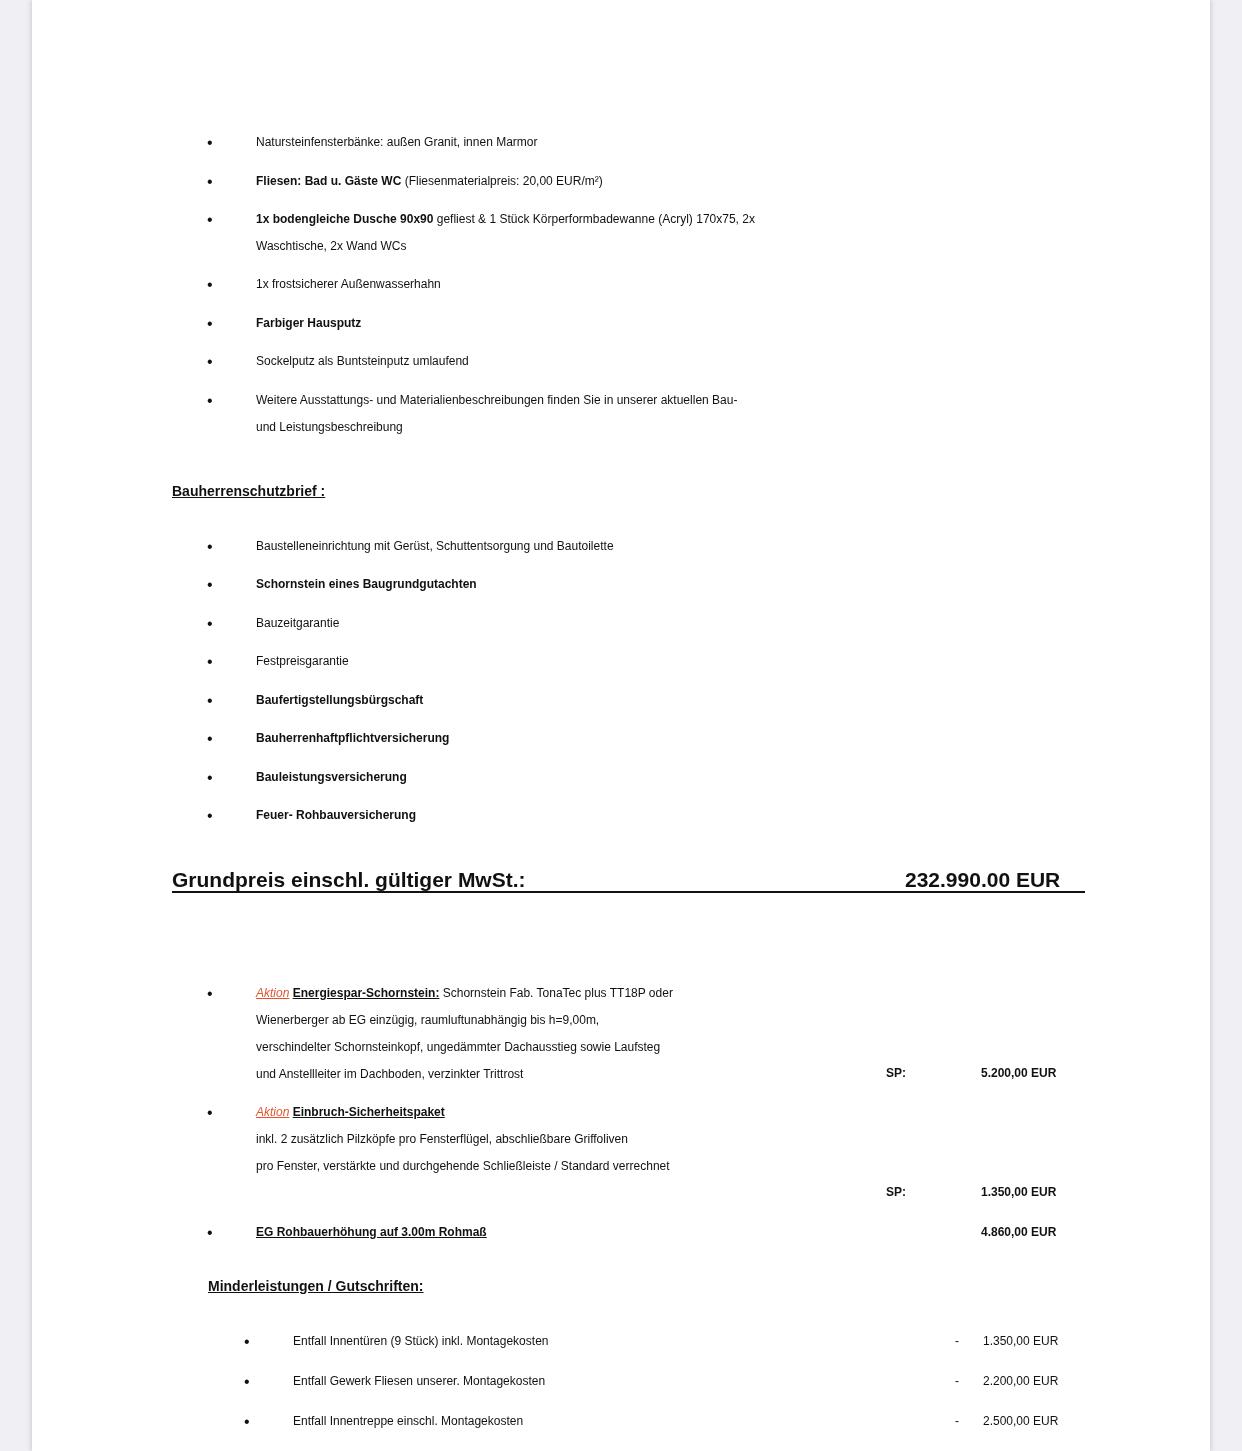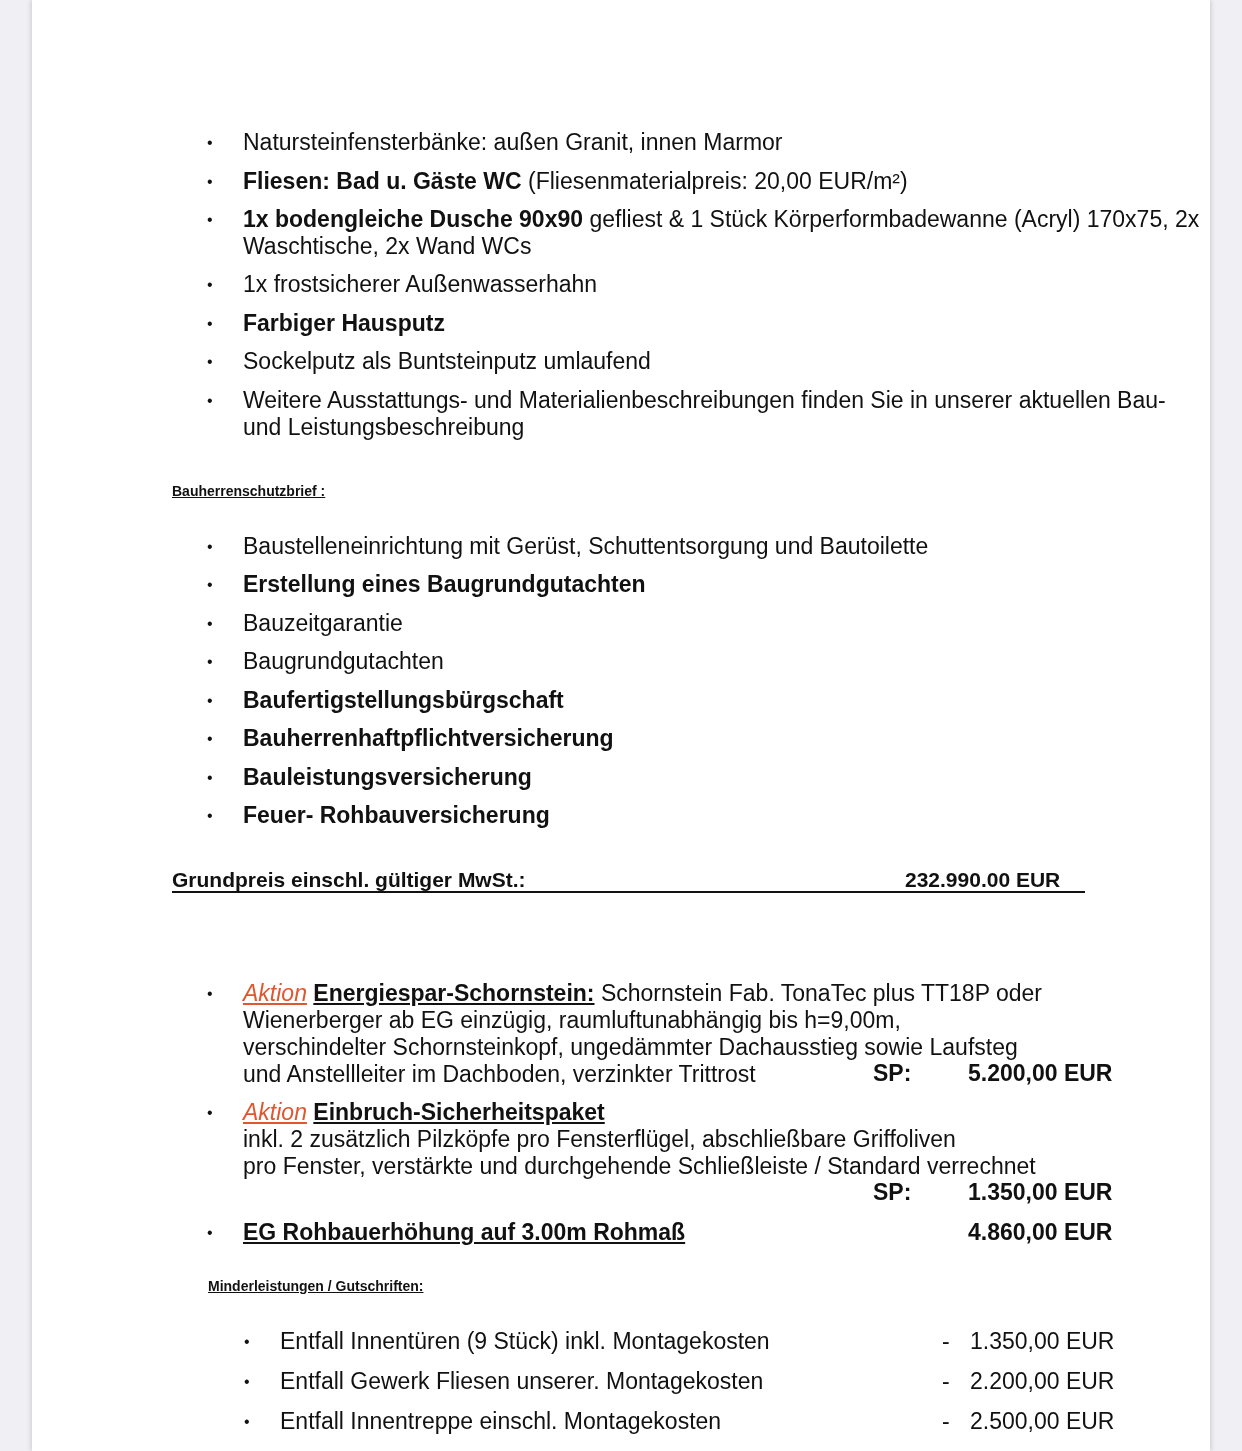--- a/index.html
+++ b/index.html
@@ -9,21 +9,21 @@
       font-family: "Liberation Sans", sans-serif;
       color: #111;
       position: relative;
     }
     .page {
       position: absolute; left: 32px; top: 0; width: 1178px; height: 1451px;
       background: #ffffff;
       box-shadow: -2px 0 4px rgba(0,0,0,0.10), 2px 0 4px rgba(0,0,0,0.10);
     }
     .abs { position: absolute; white-space: nowrap; }
-    .txt { font-size: 23px; line-height: 27px; }
+    .txt { font-size: 12px; line-height: 27px; margin-left: 13px; }
     .b { font-weight: bold; }
     .u { text-decoration: underline; }
     .bullet { position: absolute; font-size: 16px; line-height: 27px; }
     .aktion { color: #e0572f; font-style: italic; text-decoration: underline; }
     .h-sec { font-size: 14px; font-weight: bold; text-decoration: underline; line-height: 27px; }
     .grund { font-size: 21px; font-weight: bold; line-height: 32px; }
     .grund-line { position: absolute; left: 140px; width: 913px; top: 891px; height: 2px; background: #111; }
   </style>
 </head>
 <body>
@@ -69,27 +69,27 @@
     </div>
   </div>
 
   <div class="abs h-sec" style="left:140px;top:478px">Bauherrenschutzbrief :</div>
 
   <div>
     <span class="bullet abs" style="left:175px;top:533px">•</span>
     <div class="abs txt" style="left:211px;top:533px">Baustelleneinrichtung mit Gerüst, Schuttentsorgung und Bautoilette</div>
 
     <span class="bullet abs" style="left:175px;top:571px">•</span>
-    <div class="abs txt b" style="left:211px;top:571px">Erstellung eines Baugrundgutachten</div>
+    <div class="abs txt b" style="left:211px;top:571px">Schornstein eines Baugrundgutachten</div>
 
     <span class="bullet abs" style="left:175px;top:610px">•</span>
     <div class="abs txt" style="left:211px;top:610px">Bauzeitgarantie</div>
 
     <span class="bullet abs" style="left:175px;top:648px">•</span>
-    <div class="abs txt" style="left:211px;top:648px">Baugrundgutachten</div>
+    <div class="abs txt" style="left:211px;top:648px">Festpreisgarantie</div>
 
     <span class="bullet abs" style="left:175px;top:687px">•</span>
     <div class="abs txt b" style="left:211px;top:687px">Baufertigstellungsbürgschaft</div>
 
     <span class="bullet abs" style="left:175px;top:725px">•</span>
     <div class="abs txt b" style="left:211px;top:725px">Bauherrenhaftpflichtversicherung</div>
 
     <span class="bullet abs" style="left:175px;top:764px">•</span>
     <div class="abs txt b" style="left:211px;top:764px">Bauleistungsversicherung</div>
 

